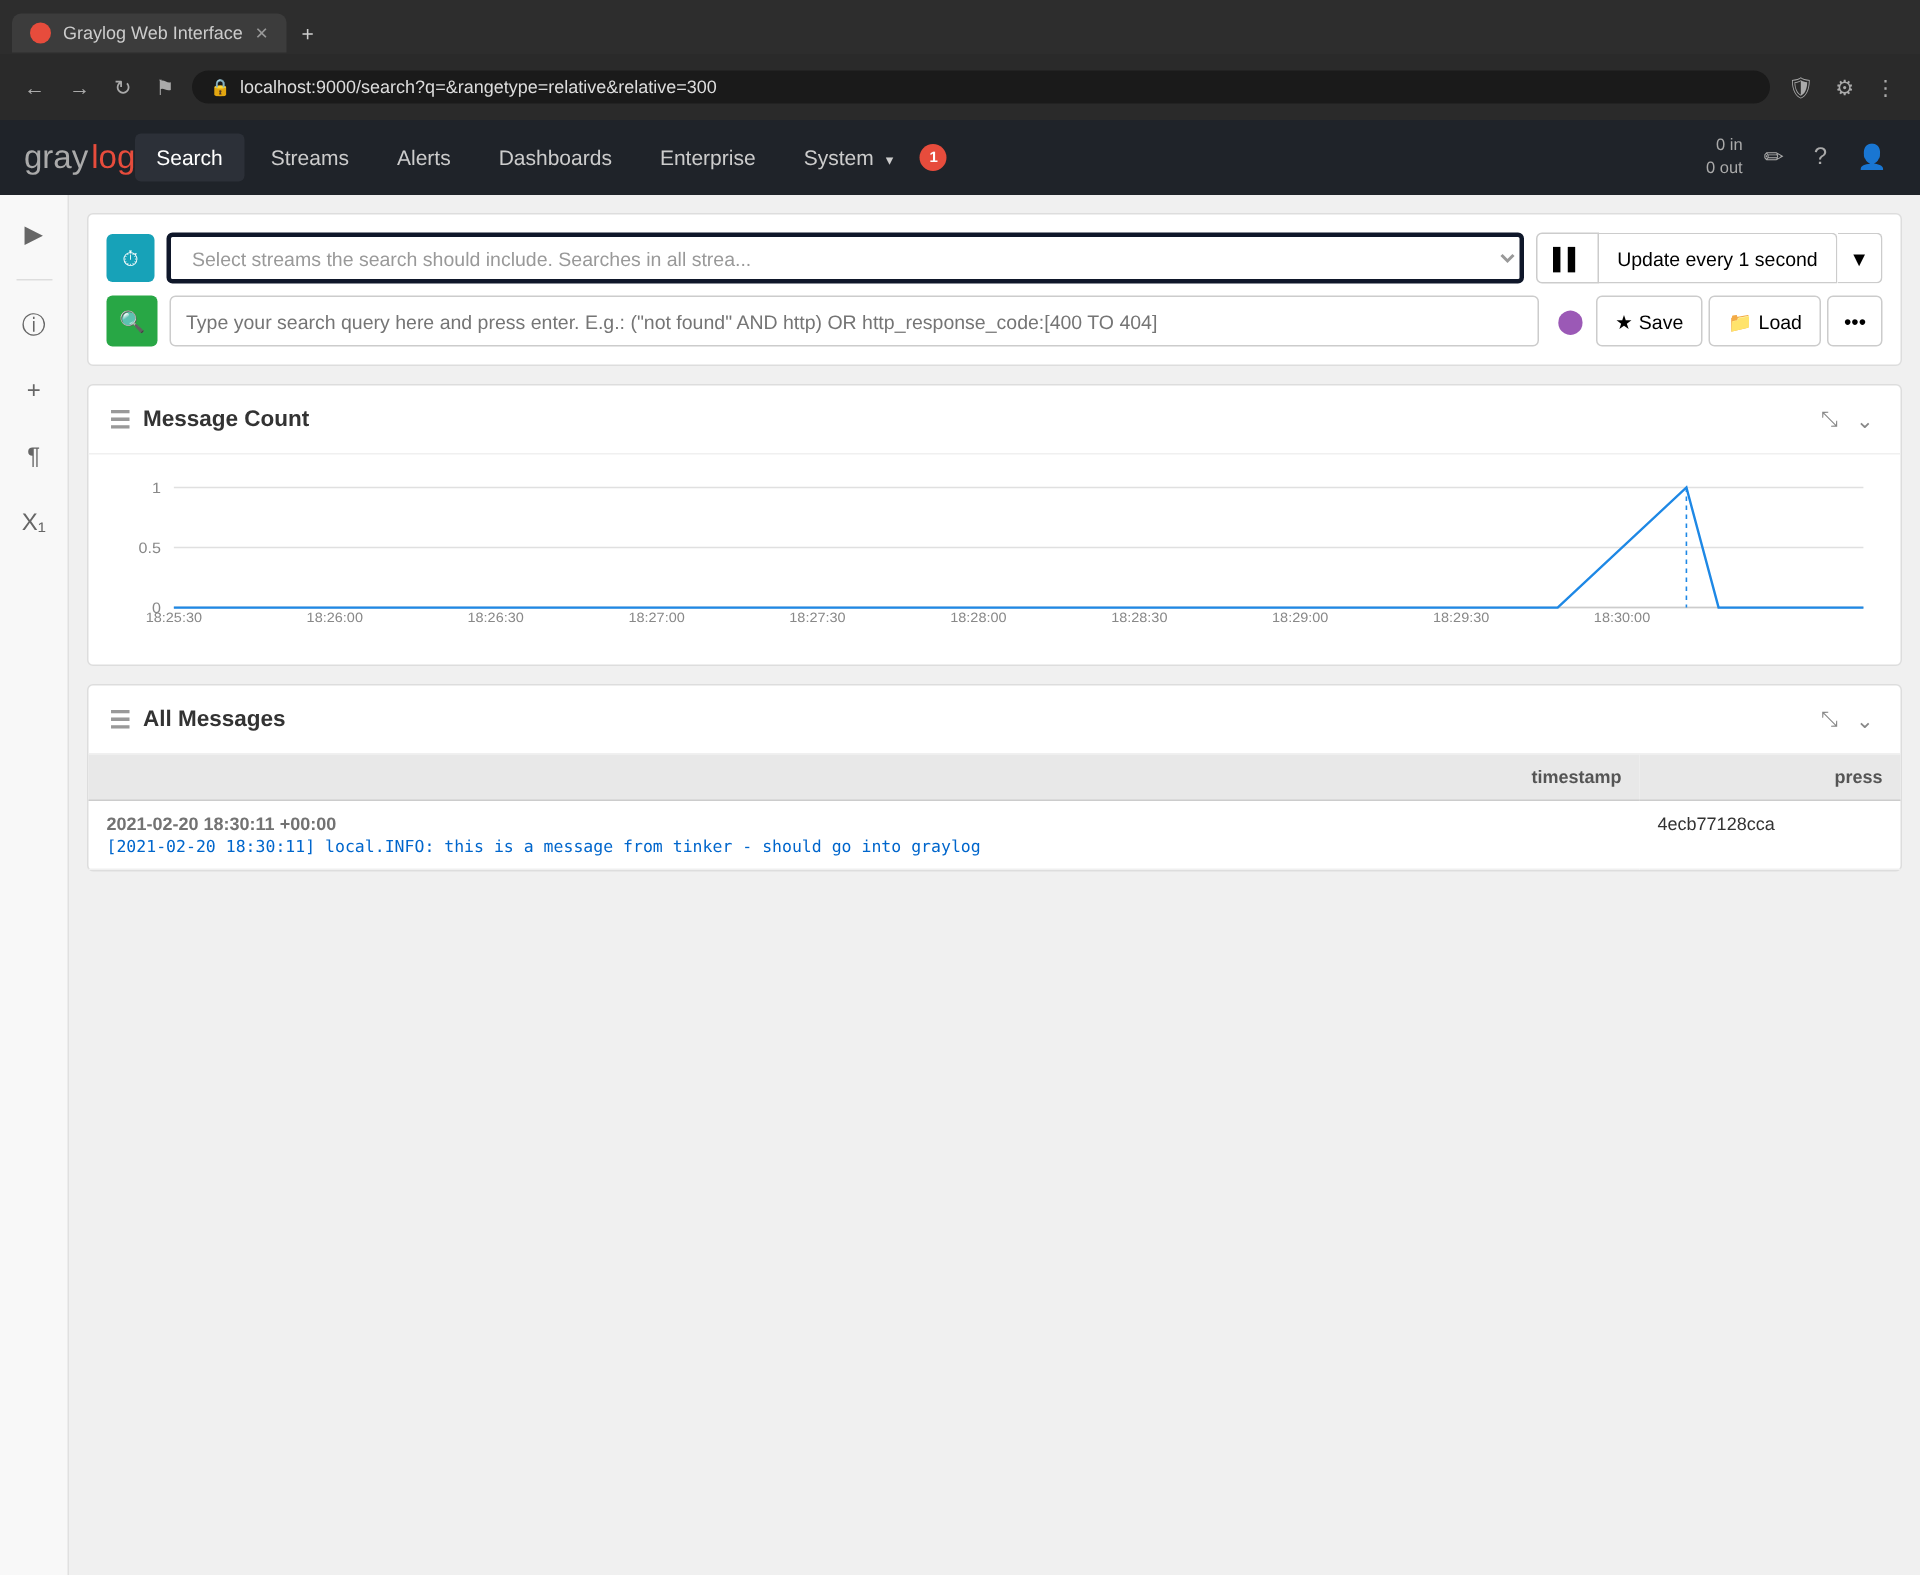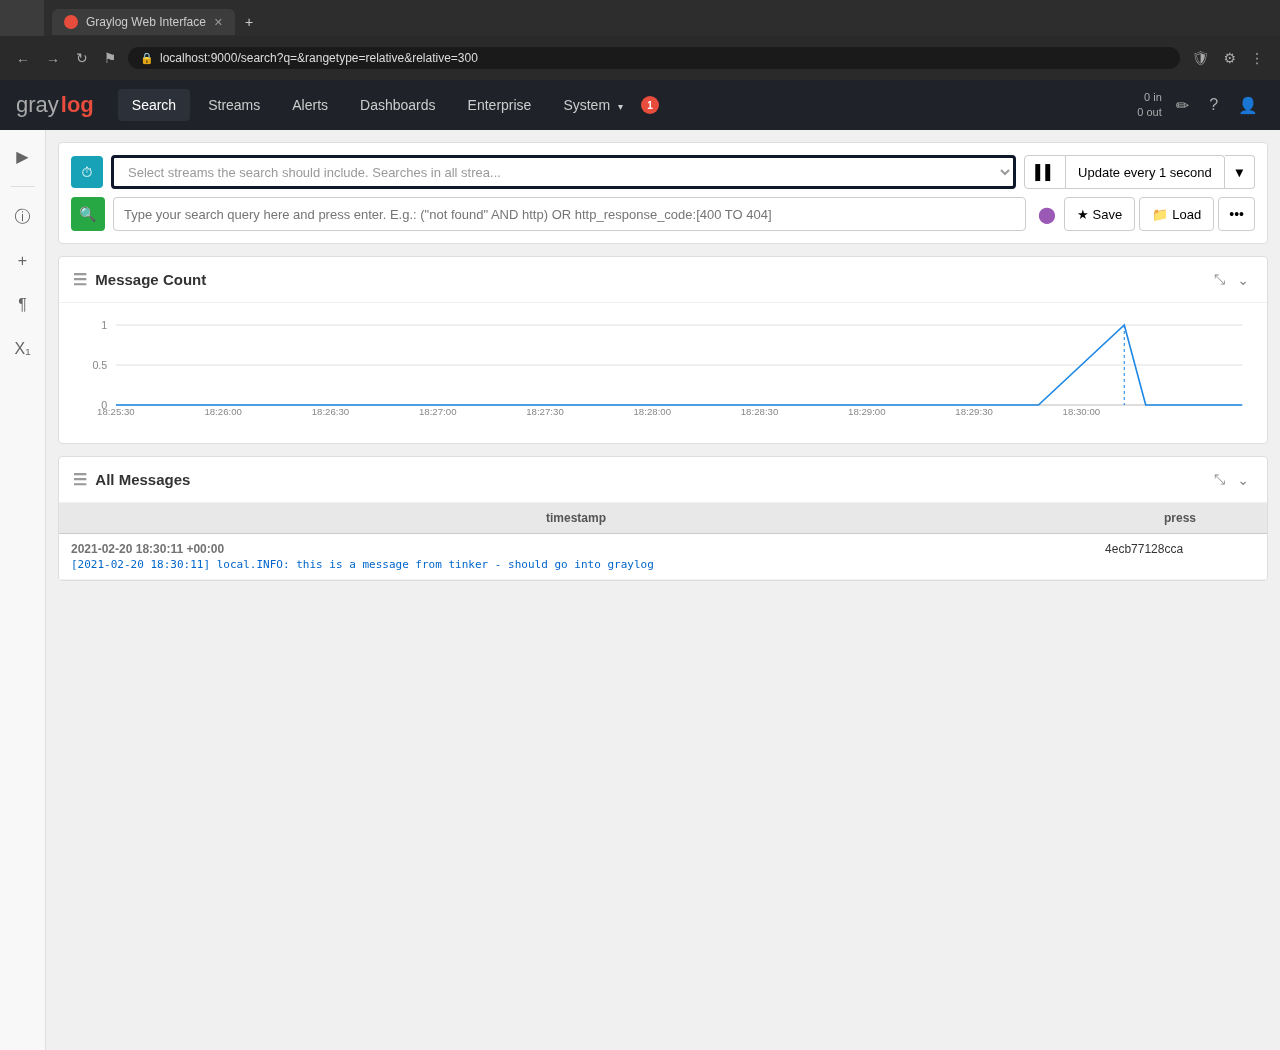--- a/index.html
+++ b/index.html
@@ -1,39 +1,39 @@
 <!DOCTYPE html>
 <html><head>
   <meta charset="utf-8">
   <style>
     * { box-sizing: border-box; margin: 0; padding: 0; }
     body { font-family: -apple-system, BlinkMacSystemFont, 'Segoe UI', sans-serif; font-size: 13px; background: #f5f5f5; color: #333; }
 
     
     .browser-chrome { background: #3c3c3c; width: 1280px; }
-    .browser-tabs { background: #2d2d2d; display: flex; align-items: center; padding: 8px 8px 0; height: 36px; margin-left: 44px; }
+    .browser-tabs { background: #2d2d2d; display: flex; align-items: center; padding: 8px 8px 0; height: 36px; }
     .browser-tab { background: #3c3c3c; color: #ccc; padding: 6px 12px; border-radius: 6px 6px 0 0; font-size: 12px; display: flex; align-items: center; gap: 8px; min-width: 180px; }
     .browser-tab .favicon { width: 14px; height: 14px; background: #e74c3c; border-radius: 50%; display: inline-block; }
     .browser-tab .close-btn { color: #999; font-size: 11px; cursor: pointer; margin-left: auto; }
     .tab-new { background: none; border: none; color: #ccc; padding: 6px 10px; cursor: pointer; font-size: 14px; }
     .browser-addressbar { background: #2a2a2a; display: flex; align-items: center; padding: 6px 12px; gap: 8px; height: 44px; }
     .nav-btn { background: none; border: none; color: #aaa; cursor: pointer; font-size: 14px; padding: 4px; }
     .address-box { background: #1a1a1a; border-radius: 20px; display: flex; align-items: center; flex: 1; padding: 4px 12px; gap: 6px; }
     .address-text { color: #ddd; font-size: 12px; flex: 1; }
     .browser-actions { display: flex; gap: 6px; align-items: center; }
     .browser-action-btn { background: none; border: none; color: #aaa; cursor: pointer; font-size: 14px; padding: 4px; }
 
     
     .app { display: flex; flex-direction: column; height: calc(1050px - 80px); background: #fff; }
 
     
     .topnav { background: #1f2329; display: flex; align-items: center; padding: 0 16px; height: 50px; }
-    .logo { display: flex; align-items: flex-start; gap: 2px; margin-right: 24px; }
+    .logo { display: flex; align-items: flex-start; gap: 2px; }
     .logo-gray { color: #aaa; font-size: 22px; font-weight: 300; }
-    .logo-log { color: #e74c3c; font-size: 22px; font-weight: 700; }
+    .logo-log { color: #e74c3c; font-size: 22px; font-weight: 400; }
     .nav-items { display: flex; align-items: center; gap: 4px; flex: 1; }
     .nav-item { color: #ccc; padding: 8px 14px; border-radius: 4px; cursor: pointer; font-size: 14px; text-decoration: none; display: flex; align-items: center; gap: 4px; }
     .nav-item.active { background: #2c3038; color: #fff; }
     .nav-badge { background: #e74c3c; color: #fff; border-radius: 50%; width: 18px; height: 18px; display: flex; align-items: center; justify-content: center; font-size: 10px; font-weight: bold; }
     .nav-right { display: flex; align-items: center; gap: 8px; }
     .throughput { color: #aaa; font-size: 11px; text-align: right; line-height: 1.4; }
     .throughput span { display: block; }
     .nav-icon-btn { background: none; border: none; color: #aaa; cursor: pointer; font-size: 16px; padding: 6px; }
 
     
@@ -75,21 +75,21 @@
     .panel-action-btn { background: none; border: none; cursor: pointer; color: #888; font-size: 14px; padding: 4px; }
     .chart-area { padding: 12px 14px 8px; position: relative; height: 140px; }
     .chart-svg { width: 100%; height: 100px; }
     .chart-legend { display: flex; align-items: center; gap: 6px; padding: 4px 14px 10px; }
     .legend-color { width: 14px; height: 14px; background: #1e88e5; border-radius: 2px; }
     .legend-label { font-size: 12px; color: #555; }
 
     
     .messages-panel { background: #fff; border: 1px solid #ddd; border-radius: 4px; }
     .messages-table { width: 100%; border-collapse: collapse; }
-    .messages-table th { background: #e8e8e8; padding: 8px 12px; text-align: center; font-size: 12px; font-weight: 600; color: #555; border-bottom: 1px solid #ccc; }
+    .messages-table th { background: #e8e8e8; padding: 8px 12px; text-align: right; font-size: 12px; font-weight: 600; color: #555; border-bottom: 1px solid #ccc; }
     .messages-table td { padding: 8px 12px; vertical-align: top; border-bottom: 1px solid #f0f0f0; font-size: 12px; }
     .message-timestamp { font-weight: bold; color: #737373; }
     .message-log { color: #0066cc; cursor: pointer; margin-top: 2px; font-family: monospace; font-size: 11px; }
     .message-source { color: #333; }
 
     .chevron-icon::after { content: '▾'; font-size: 10px; margin-left: 4px; }
   </style>
 </head>
 <body>
 

